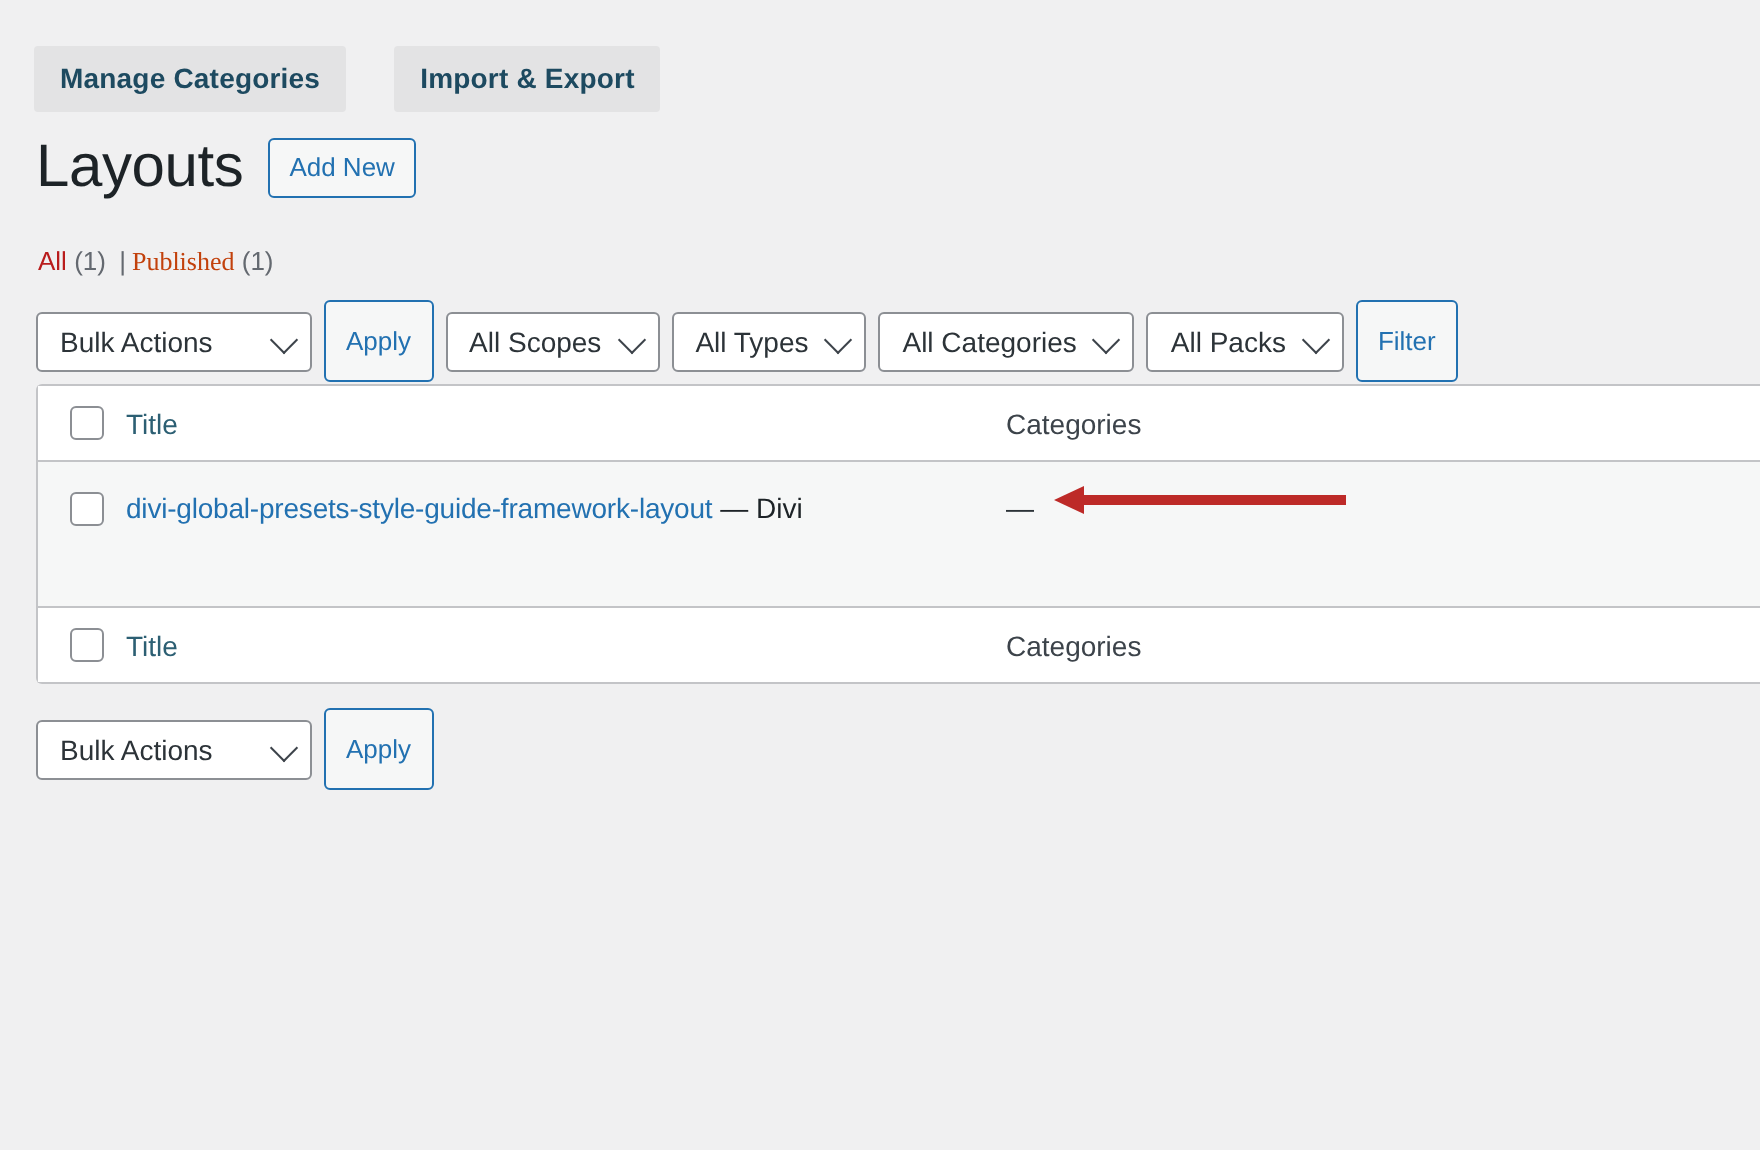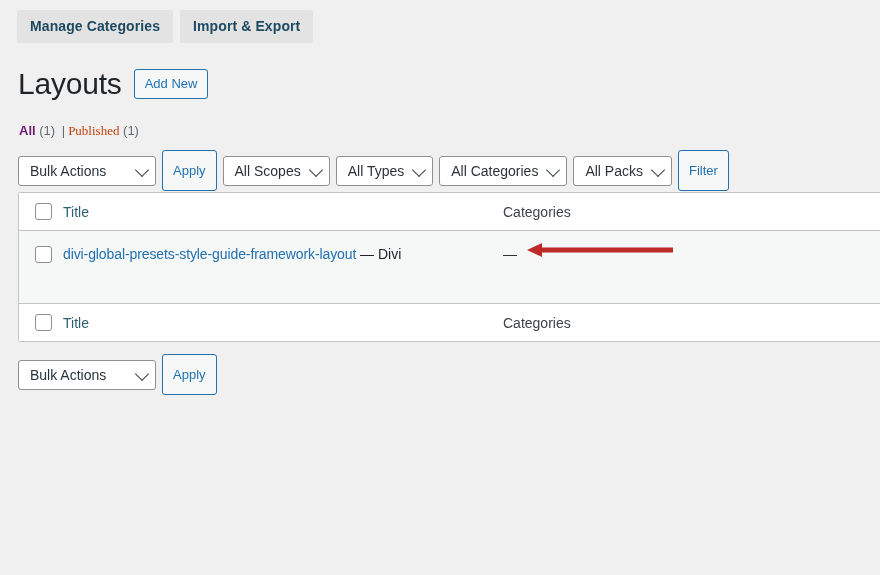--- a/index.html
+++ b/index.html
@@ -13,23 +13,23 @@
     font-family: "Liberation Sans", "DejaVu Sans", sans-serif;
     color: #3c434a;
     overflow: hidden;
     position: relative;
   }
 
   
   .tab-bar {
     position: absolute;
     left: 17px;
-    top: 10px;
-    display: flex;
-    gap: 7px;
+    top: 23px;
+    display: flex;
+    gap: 24px;
   }
   .tab-item {
     background: #e3e3e4;
     color: #1d4a60;
     font-size: 14px;
     font-weight: 600;
     line-height: 1;
     padding: 9px 13px 10px 13px;
     border-radius: 2px;
     white-space: nowrap;
@@ -67,21 +67,21 @@
   
   .subsubsub {
     position: absolute;
     left: 19px;
     top: 121px;
     font-size: 13px;
     line-height: 1.6;
     color: #646970;
     white-space: nowrap;
   }
-  .subsubsub .current { color: #701a75; font-weight: 700; }
+  .subsubsub .current { color: #b91c1c; font-weight: 400; }
   .subsubsub .link { color: #c2410c; font-family: Liberation Serif, serif; }
   .subsubsub .count { color: #646970; font-weight: 400; }
   .subsubsub .sep { color: #646970; padding: 0 3px; }
 
   
   .tablenav {
     position: absolute;
     left: 18px;
     display: flex;
     align-items: center;

